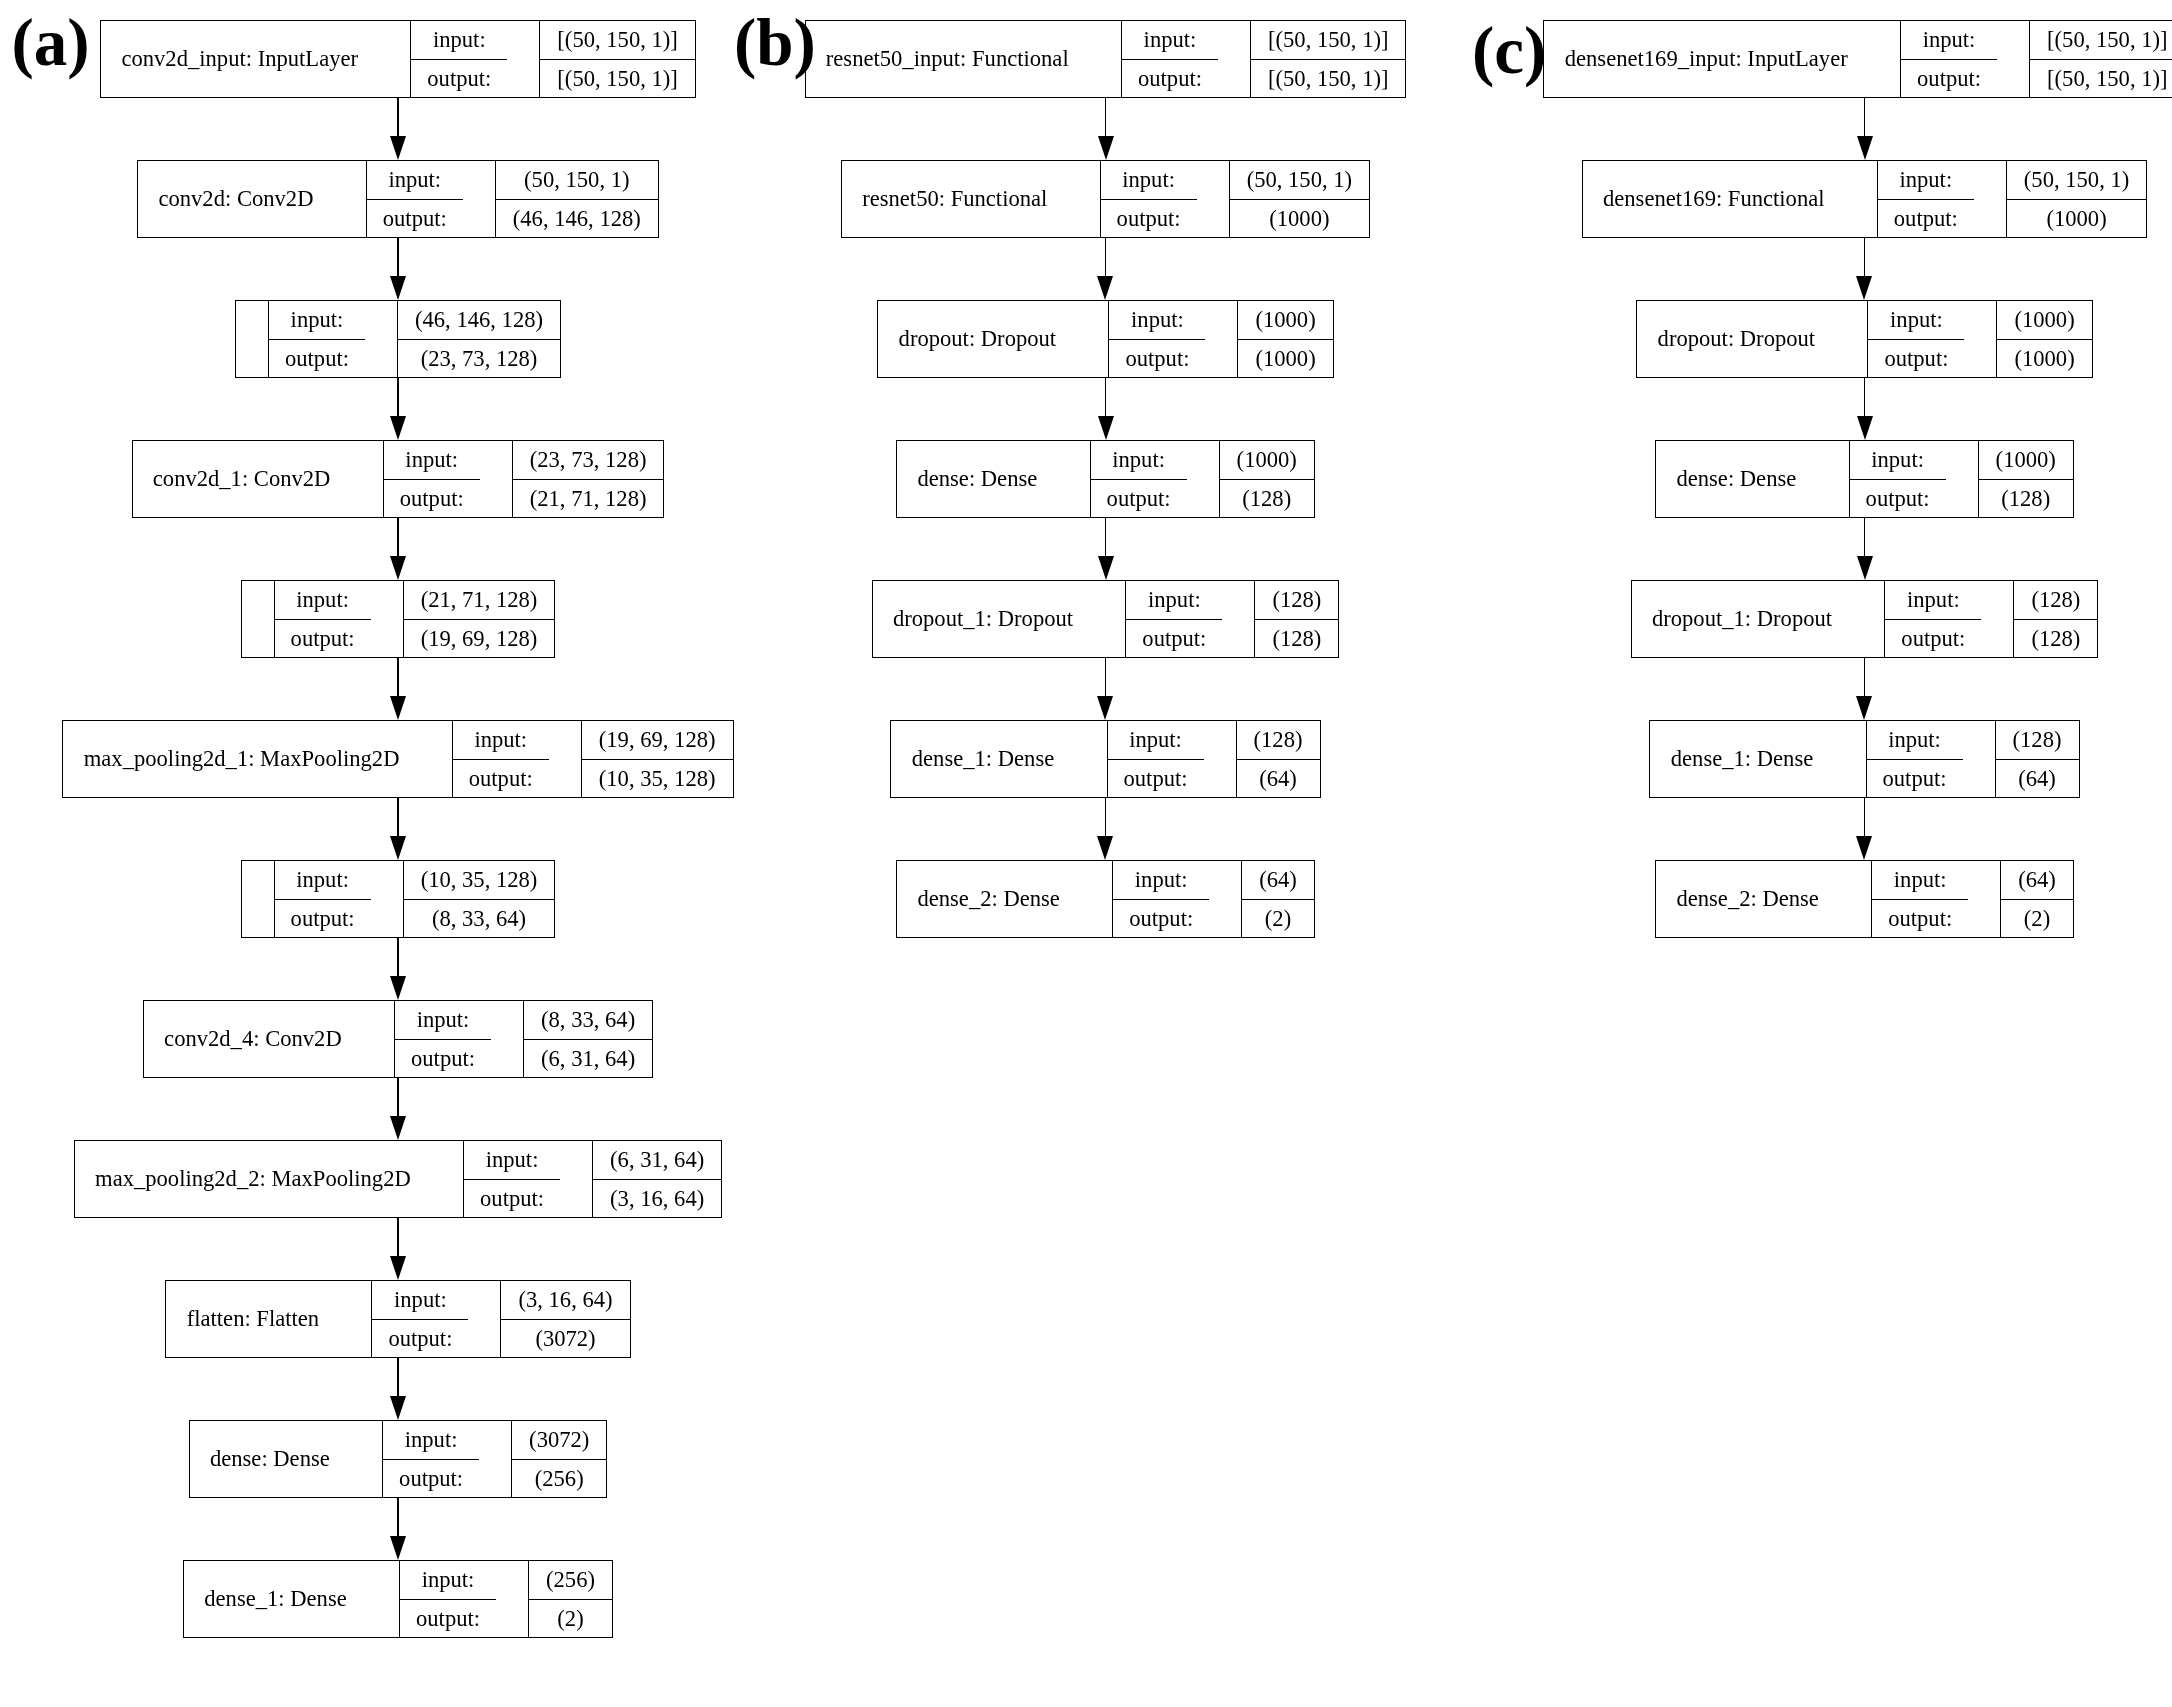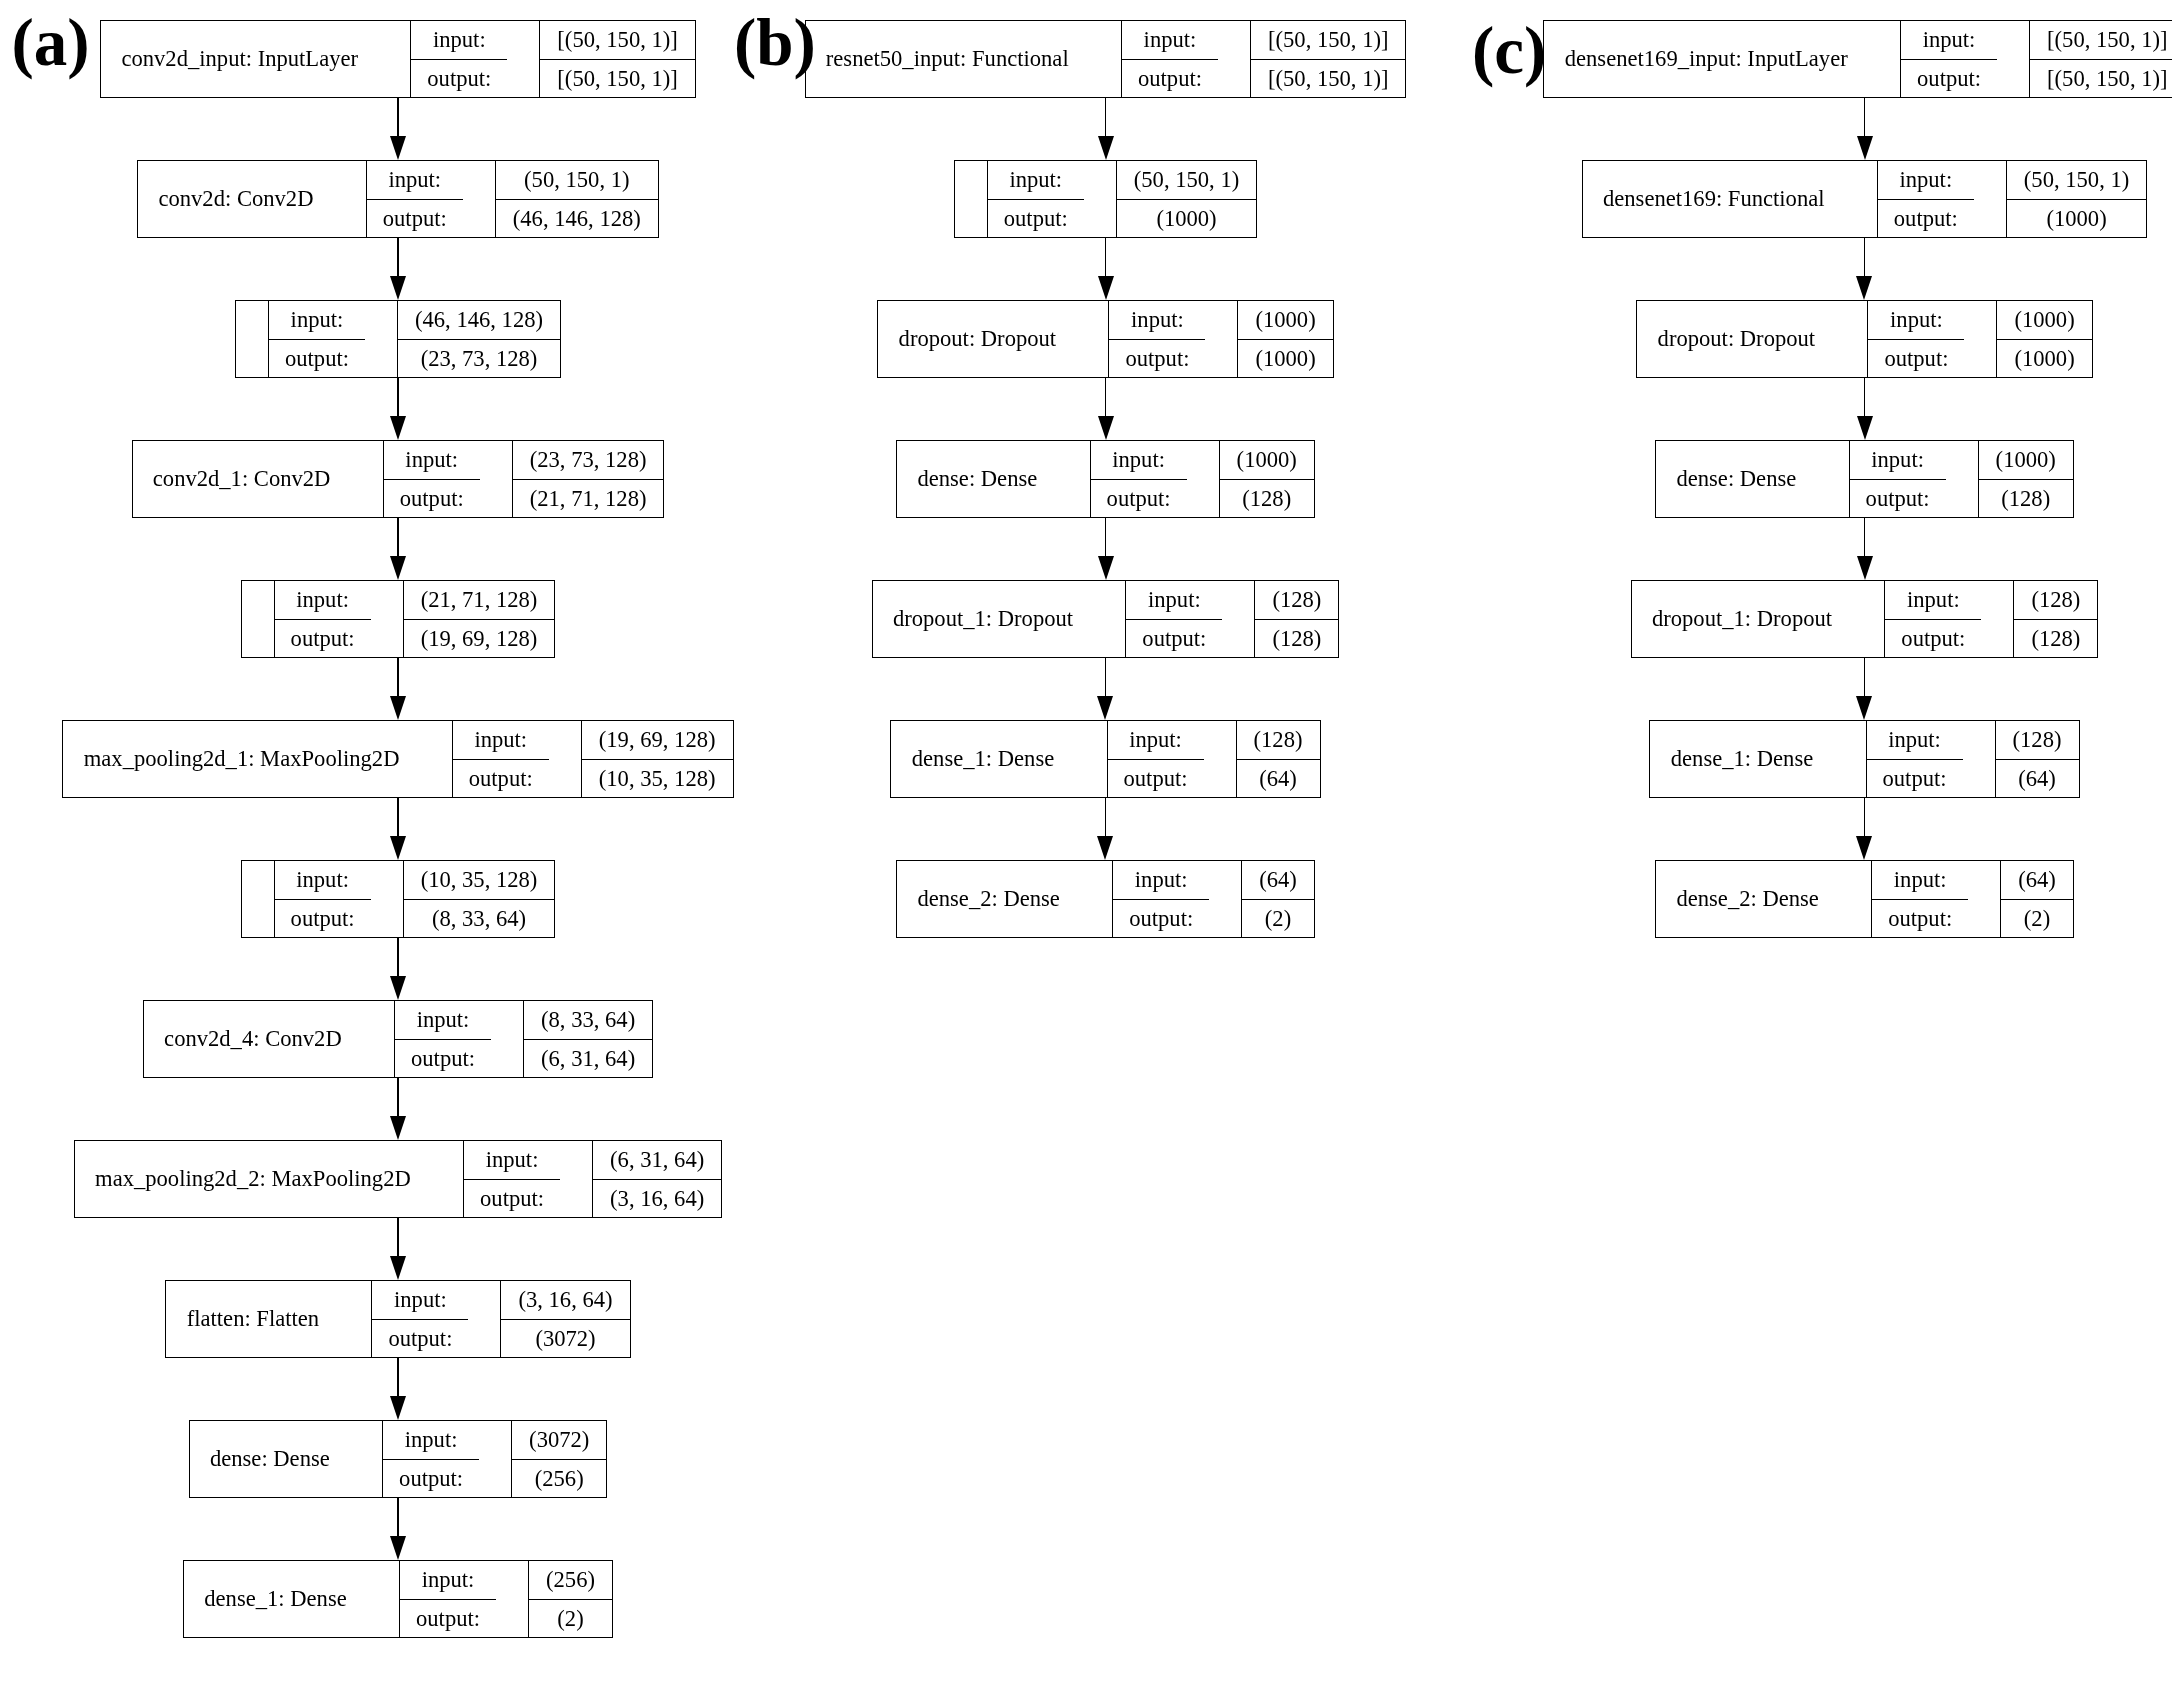--- a/index.html
+++ b/index.html
@@ -314,20 +314,21 @@
       </div>
     </div>
     <div class="arrow">
       <span class="stem"></span>
       <span class="head"></span>
     </div>
   </div>
 
   <div class="node-wrap">
     <div class="node">
+      <div class="cell-name">resnet50: Functional</div>
       <div class="iocol">
         <div class="row in-label">input:</div>
         <div class="row second out-label">output:</div>
       </div>
       <div class="valcol">
         <div class="row in-val">(50, 150, 1)</div>
         <div class="row second out-val">(1000)</div>
       </div>
     </div>
     <div class="arrow">

